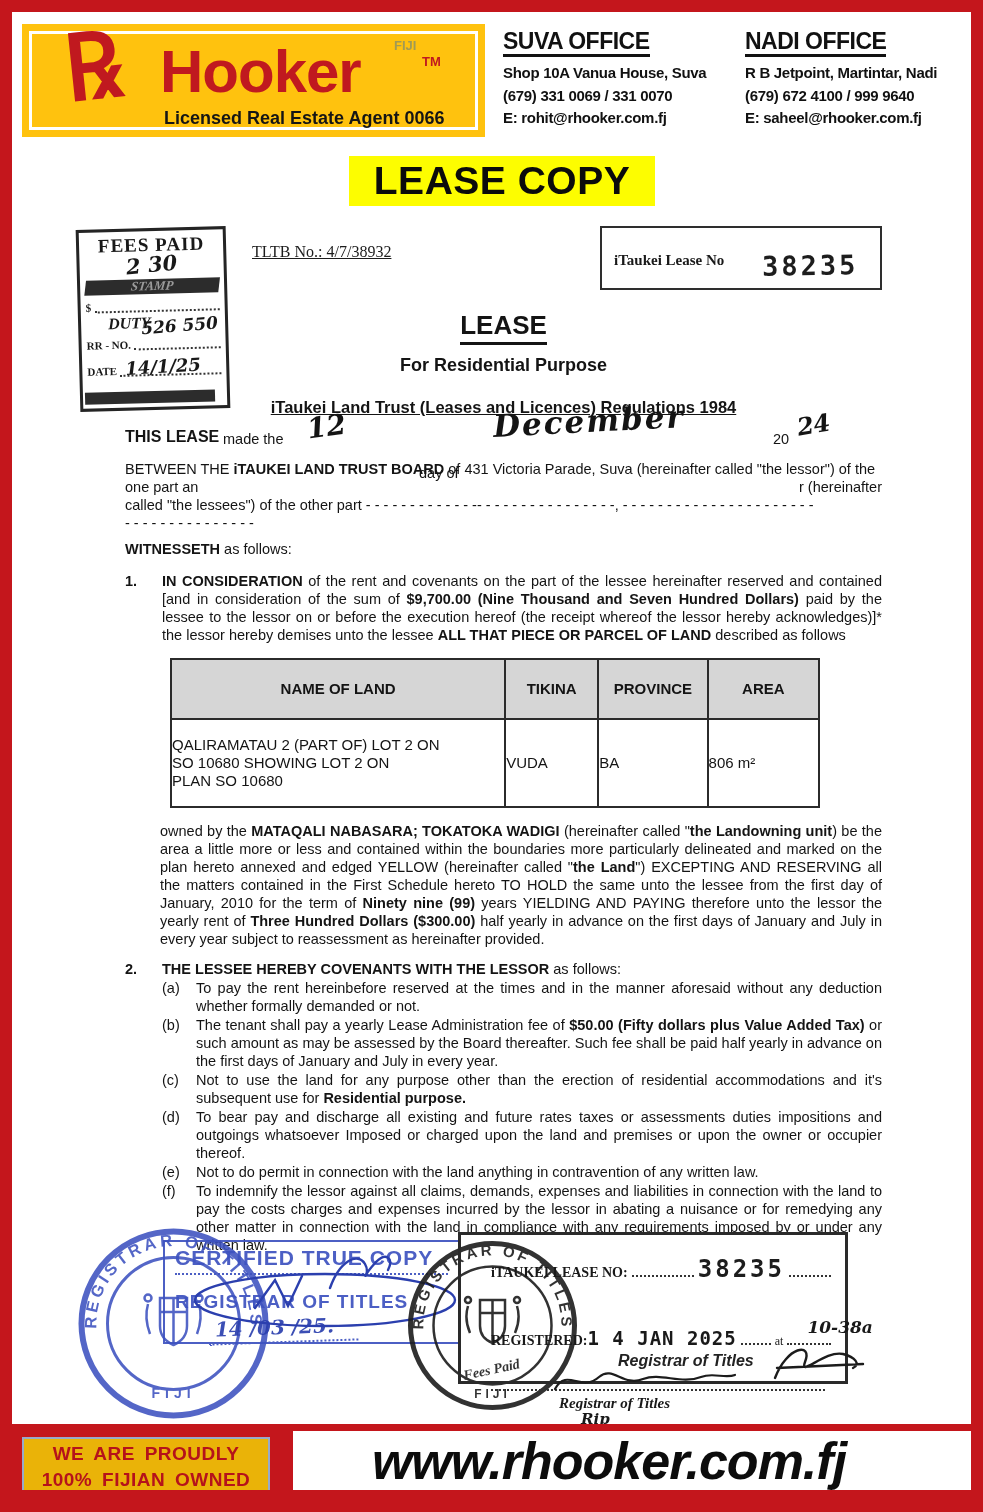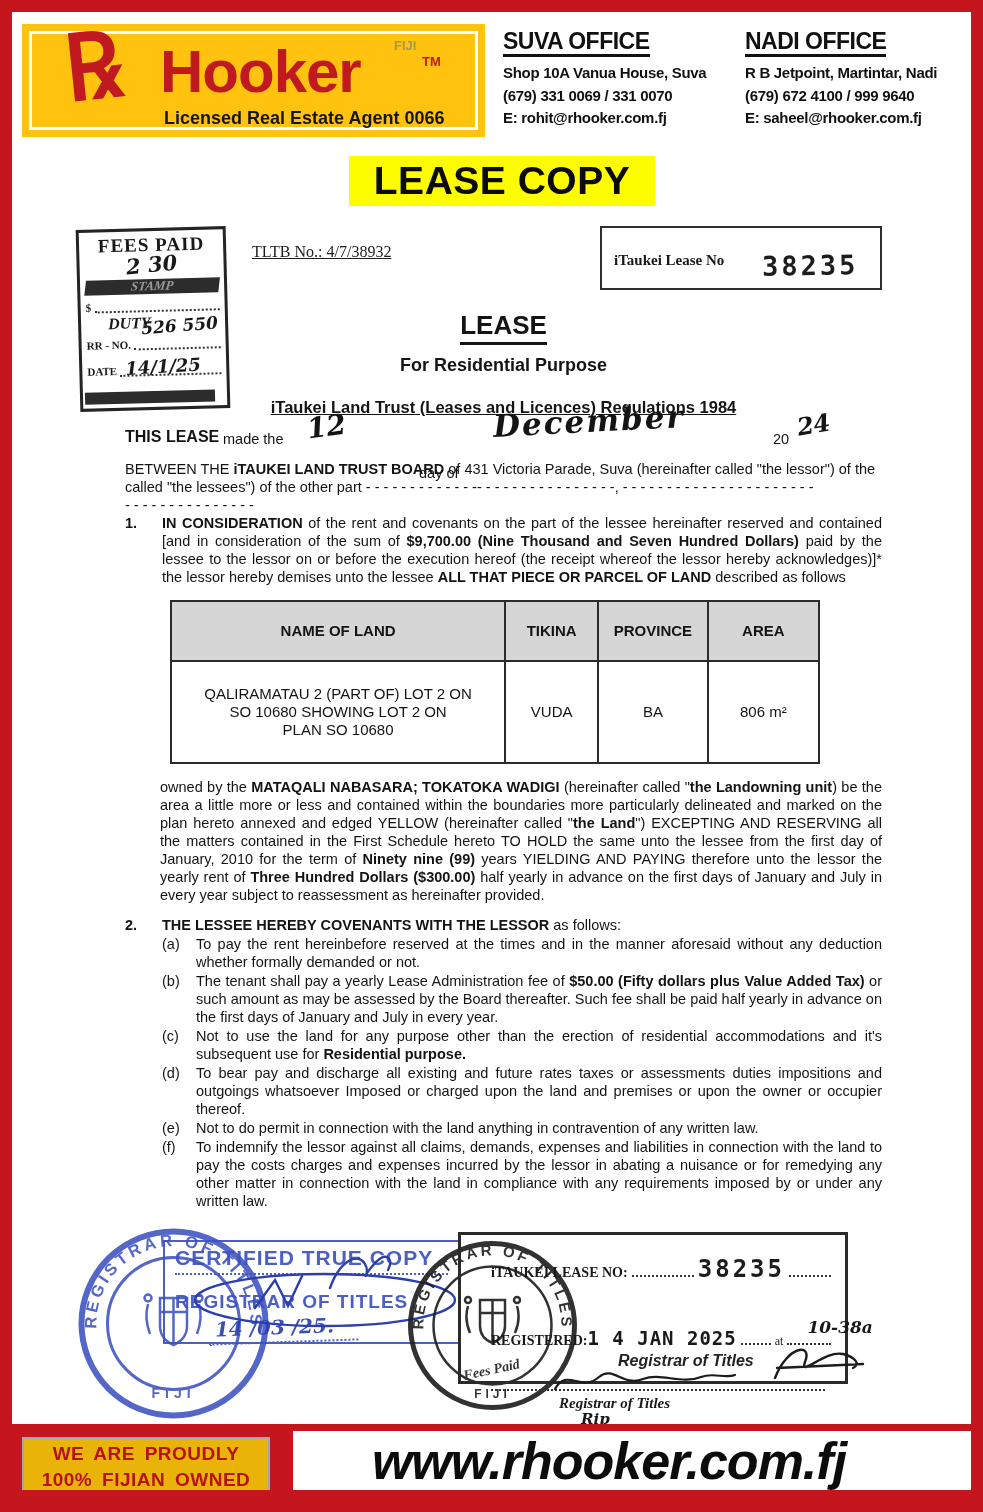--- a/index.html
+++ b/index.html
@@ -75,21 +75,21 @@
   .made-line .hw-year{position:absolute;left:672px;top:-4px;font-size:24px;transform:rotate(-10deg);}
   .para{text-align:justify;}
   .between-gap{display:flex;justify-content:space-between;}
   .wit{margin-top:8px;margin-bottom:14px;}
   .clause{display:flex;margin-bottom:2px;}
   .clause-num{width:37px;font-weight:bold;flex:none;}
   .clause-body{flex:1;}
   
   .land-table{margin:14px 0 14px 45px;width:650px;border:2px solid #2b2b2b;border-collapse:collapse;}
   .land-table th{background:#d6d6d6;border:2px solid #2b2b2b;font-size:15px;font-weight:bold;height:60px;}
-  .land-table td{border:2px solid #2b2b2b;font-size:15px;text-align:center;height:102px;white-space:pre-line;}
+  .land-table td{border:2px solid #2b2b2b;font-size:15px;height:88px;white-space:pre-line;}
   .col-name{width:330px;}.col-tikina{width:92px;}.col-prov{width:108px;}.col-area{width:110px;}
   .owned{margin-left:35px;width:722px;margin-bottom:12px;}
   .cov-item{display:flex;margin-top:1px;}
   .cov-label{width:34px;flex:none;}
   .cov-text{flex:1;text-align:justify;}
   
   .stamp-svg{position:absolute;}
   .certify-stamp{position:absolute;left:163px;top:1240px;width:297px;height:104px;border:2px solid var(--blue);
                  color:var(--blue);padding:4px 10px;opacity:.92;}
   .certify-l1{font-size:21px;font-weight:bold;letter-spacing:1px;border-bottom:2px dotted var(--blue);
@@ -193,23 +193,28 @@
       <span class="lbl-thislease">THIS LEASE</span>
       <span class="lbl-madethe">made the</span>
       <span class="hw-day hw">12</span>
       <span class="lbl-dayof">day of</span>
       <span class="hw-month hw">December</span>
       <span class="lbl-year">20</span>
       <span class="hw-year hw">24</span>
     </div>
 
     <div class="para"><span>BETWEEN THE </span><span class="b">iTAUKEI LAND TRUST BOARD</span><span> of 431 Victoria Parade, Suva (hereinafter called "the lessor") of the</span></div>
+    <div class="between-gap">
+      <span>one part an</span>
+      <span>r (hereinafter</span>
+    </div>
     <div class="para"><span>called "the lessees") of the other part </span><span>- - - - - - - - - - - - -- - - - - - - - - - - - - - - -, - - - - - - - - - - - - - - - - - - - - - -</span></div>
     <div>- - - - - - - - - - - - - - -</div>
 
+    <div class="wit"><span class="b">WITNESSETH</span><span> as follows:</span></div>
 
     <div class="clause">
       <div class="clause-num">1.</div>
       <div class="clause-body para"><span class="b">IN CONSIDERATION</span><span> of the rent and covenants on the part of the lessee hereinafter reserved and contained [and in consideration of the sum of </span><span class="b">$9,700.00 (Nine Thousand and Seven Hundred Dollars)</span><span> paid by the lessee to the lessor on or before the execution hereof (the receipt whereof the lessor hereby acknowledges)]* the lessor hereby demises unto the lessee </span><span class="b">ALL THAT PIECE OR PARCEL OF LAND</span><span> described as follows</span></div>
     </div>
 
     <table class="land-table">
       <tbody>
           <tr>
         <th class="col-name">NAME OF LAND</th>

